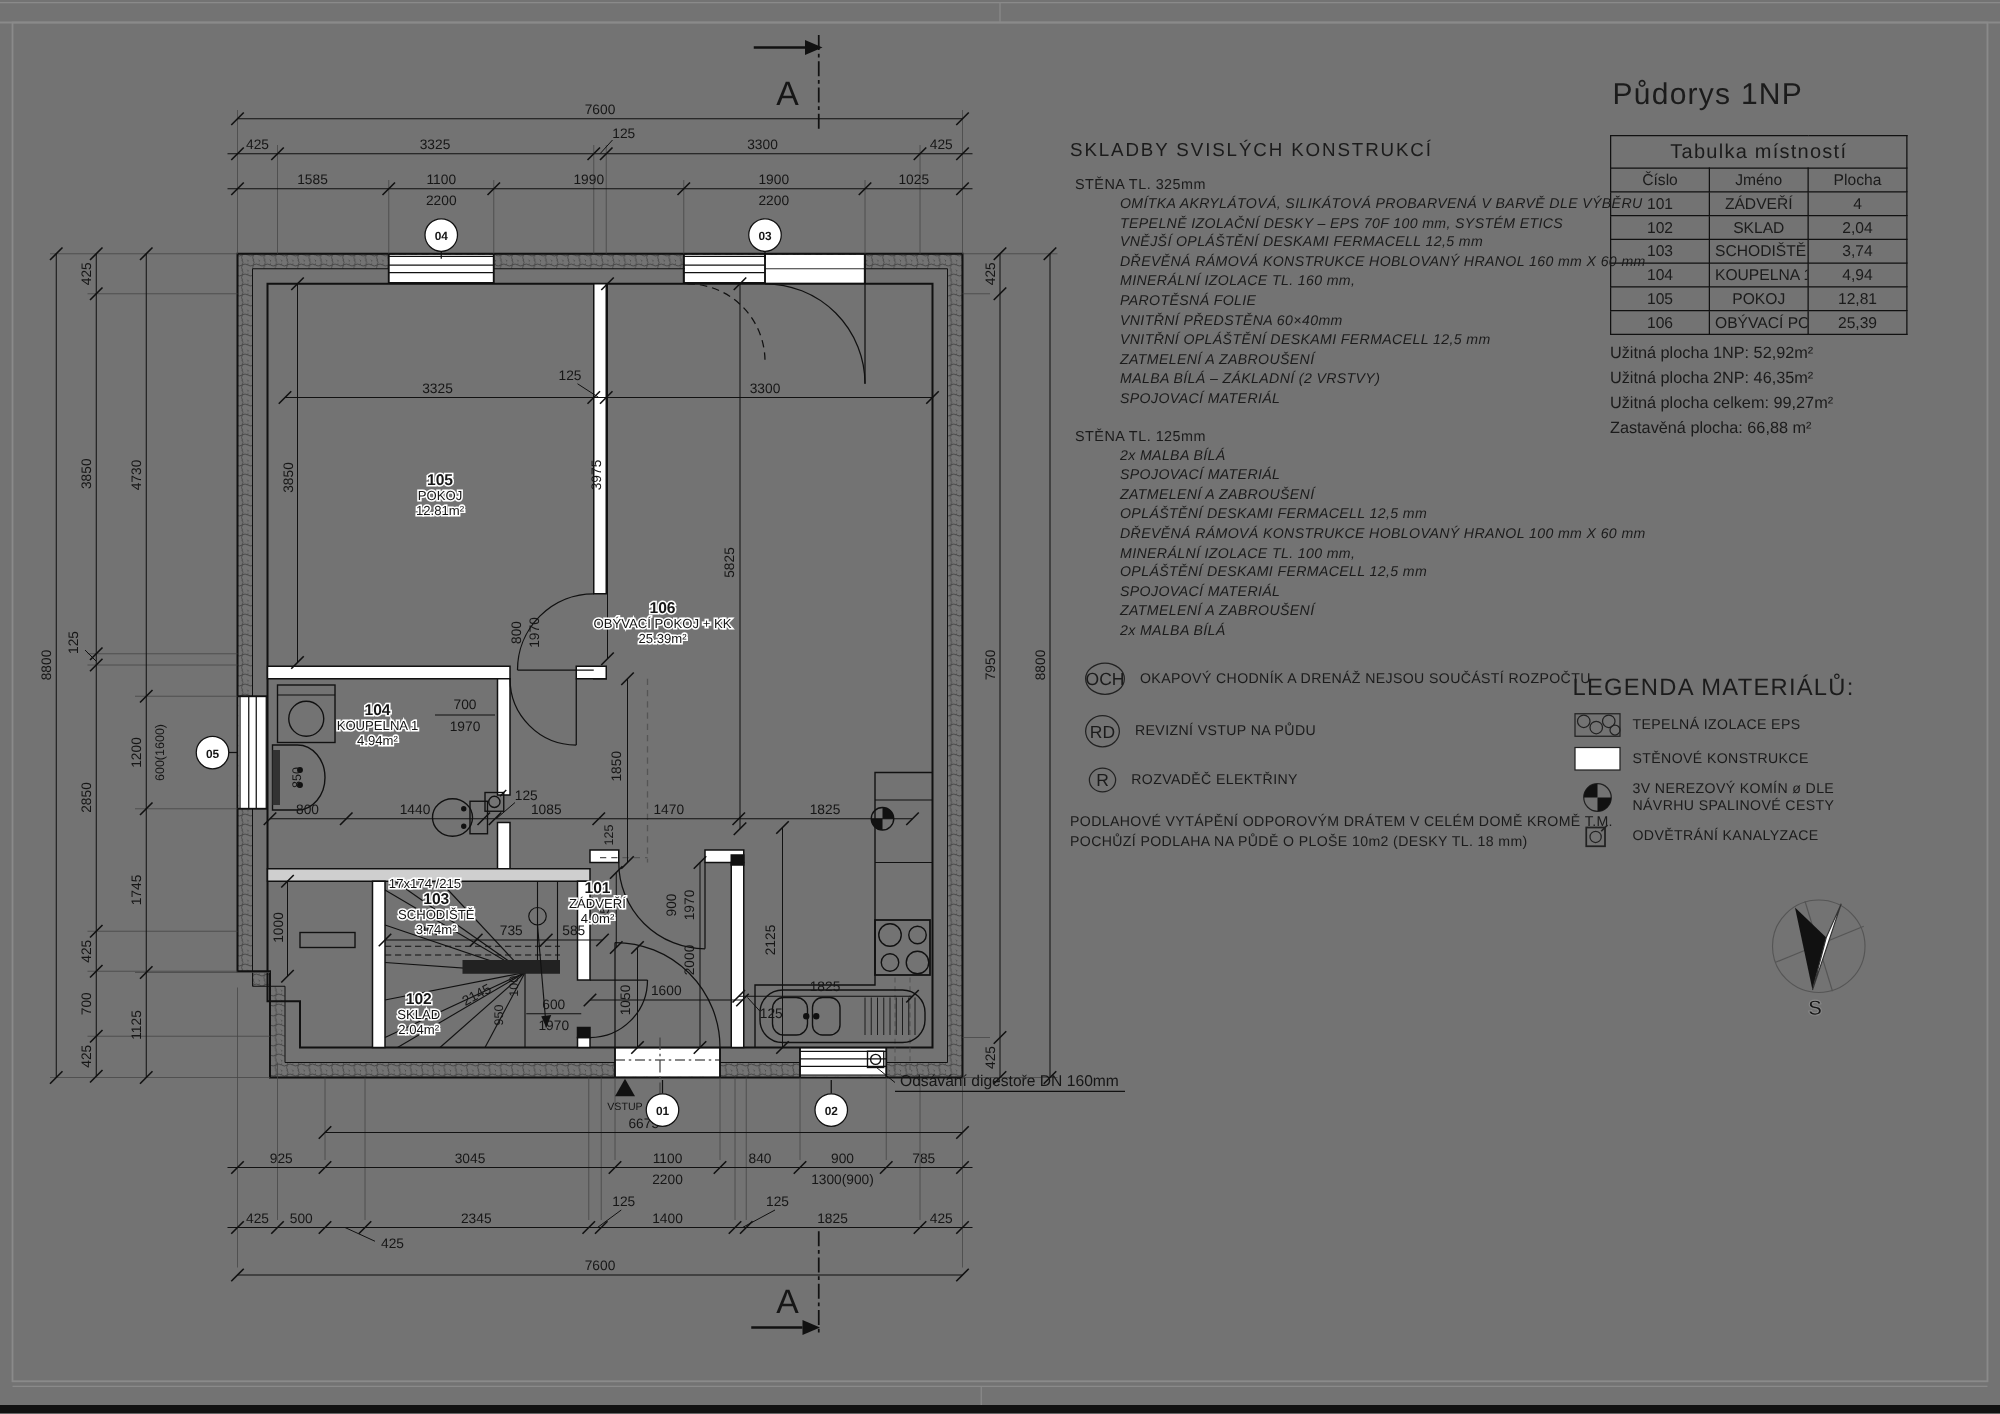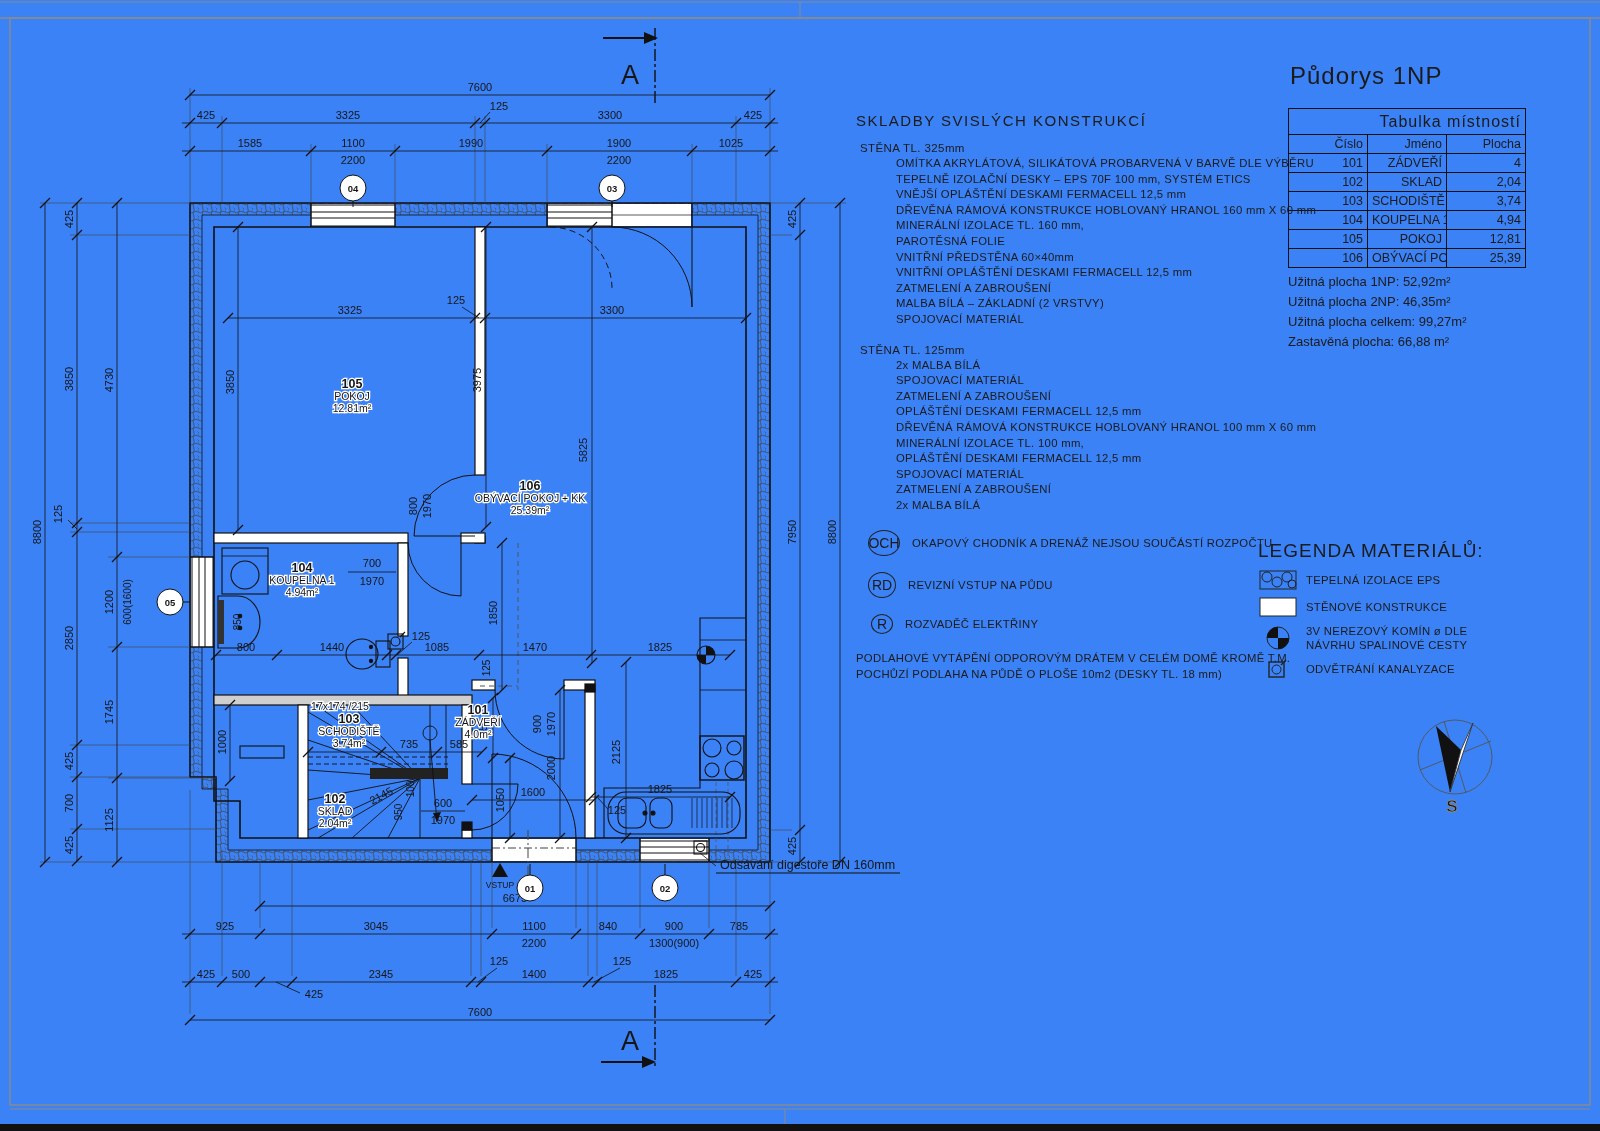--- a/index.html
+++ b/index.html
@@ -1,36 +1,36 @@
 <!DOCTYPE html>
 <html><head>
 <meta charset="utf-8">
 <style>
   html,body{margin:0;padding:0;background:#e8e8e8;}
-  .page{position:relative;width:1600px;height:1131px;background:#3b82f6;overflow:hidden;
+  .page{position:relative;width:1600px;height:1131px;background:#737373;overflow:hidden;
         font-family:"Liberation Sans",sans-serif;color:#1b1b1b;}
   .abs{position:absolute;}
   svg text{font-family:"Liberation Sans",sans-serif;fill:#161616;}
   .dt{font-size:11px;text-anchor:middle;}
   .dts{font-size:10px;text-anchor:middle;}
   .rl{font-size:10.5px;text-anchor:middle;paint-order:stroke;stroke:#fff;stroke-width:2.5px;}
   .rln{font-size:12.5px;font-weight:bold;text-anchor:middle;paint-order:stroke;stroke:#fff;stroke-width:2.5px;}
   .mk{font-size:9.5px;text-anchor:middle;font-weight:bold;}
   .secA{font-size:27px;text-anchor:middle;}
   
   .title1{font-size:24px;letter-spacing:1px;}
   table.rooms{border-collapse:collapse;width:238px;table-layout:fixed;}
   table.rooms td,table.rooms th{border:1.6px solid #111;padding:0 4px;height:18px;
-     font-size:12.5px;text-align:right;font-weight:normal;white-space:nowrap;overflow:hidden;}
+     font-size:12.5px;text-align:center;font-weight:normal;white-space:nowrap;overflow:hidden;}
   table.rooms .cap{font-size:16px;height:25px;letter-spacing:1px;}
   .areas div{font-size:13px;line-height:20px;font-weight:500;}
   
   .skl .t{font-size:15px;letter-spacing:1.5px;margin-bottom:13px;}
   .skl .h{font-size:11.5px;margin:0 0 2px 4px;letter-spacing:.4px;}
-  .skl .l{font-size:11.3px;line-height:15.6px;margin-left:40px;letter-spacing:.3px;white-space:nowrap;}
+  .skl .l{font-size:11.3px;line-height:15.6px;margin-left:40px;letter-spacing:.3px;white-space:nowrap;font-style:italic;}
   .skl .gap{height:16px;}
   .poz .t{font-size:15px;letter-spacing:1.5px;margin-bottom:12px;}
   .poz .item{display:flex;align-items:center;margin:0 0 16px 12px;}
   .poz .circ{display:inline-flex;align-items:center;justify-content:center;
      border:1.2px solid #222;border-radius:50%;font-size:14px;flex:0 0 auto;}
   .poz .lab{font-size:11.3px;margin-left:12px;letter-spacing:.3px;white-space:nowrap;}
   .poz .foot{font-size:11.3px;line-height:16px;letter-spacing:.3px;white-space:nowrap;}
   .leg .t{font-size:19px;letter-spacing:1px;margin-bottom:8px;}
   .leg .row{display:flex;align-items:center;margin-bottom:7px;}
   .leg .ic{width:40px;flex:0 0 auto;display:flex;justify-content:center;}

